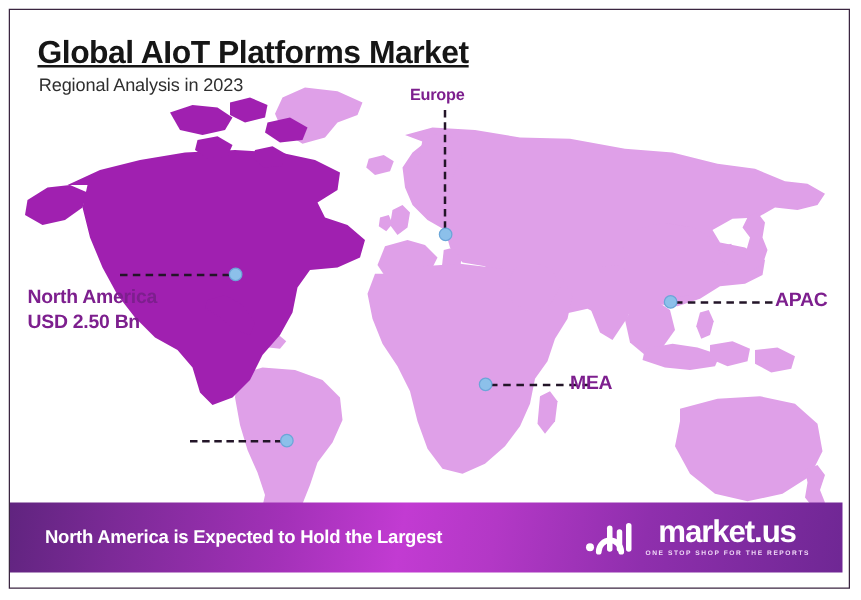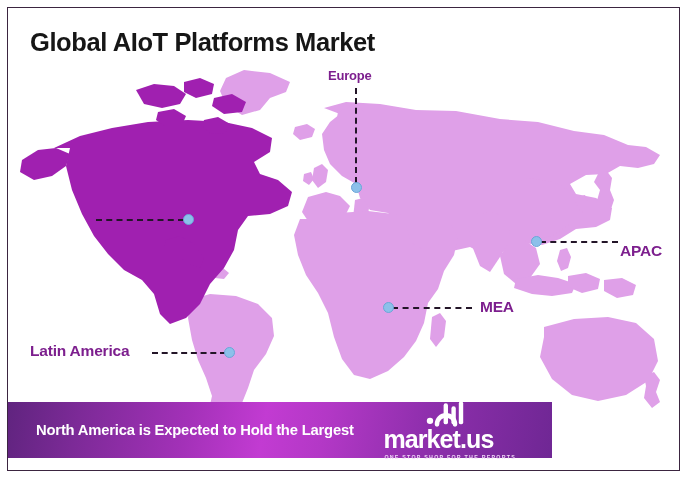--- a/index.html
+++ b/index.html
@@ -18,20 +18,21 @@
     box-sizing:border-box;
     overflow:hidden;
   }
   
   .title{
     position:absolute;left:22px;top:20px;
     font-size:25.5px;font-weight:bold;
     letter-spacing:-0.4px;
     color:#161616;
     white-space:nowrap;
+    text-decoration:underline;
   }
   .subtitle{
     position:absolute;left:23px;top:53px;
     font-size:14.5px;font-weight:400;
     color:#2f2f2f;
     letter-spacing:-0.1px;
     white-space:nowrap;
   }
   
   .map-wrap{
@@ -43,22 +44,22 @@
   .map-wrap svg{display:block;}
   
   .lbl{
     position:absolute;
     font-weight:bold;
     color:#7d1f8e;
     white-space:nowrap;
     letter-spacing:-0.2px;
   }
   .lbl-europe{left:320px;top:60px;font-size:13px;}
-  .lbl-apac{left:612px;top:224px;font-size:15.5px;margin-top:10px;}
-  .lbl-mea{left:472px;top:290px;font-size:15.5px;}
+  .lbl-apac{left:612px;top:224px;font-size:15.5px;}
+  .lbl-mea{left:448px;top:290px;font-size:15.5px;}
   .lbl-na{left:14px;top:220px;font-size:15.5px;line-height:20px;}
   .lbl-na .l2{display:block;}
   .lbl-latam{left:22px;top:334px;font-size:15.5px;}
 
   .dot{
     position:absolute;
     width:11px;height:11px;border-radius:50%;
     background:#8cc0ea;
     border:1.3px solid #6ba6d8;
     box-sizing:border-box;
@@ -82,46 +83,46 @@
   .ld-na{left:88px;top:211px;width:88px;}
   .ld-eu{left:347px;top:80px;height:95px;}
   .ld-apac{left:532px;top:233px;width:78px;}
   .ld-mea{left:384px;top:299px;width:80px;}
   .ld-latam{left:144px;top:344px;width:74px;}
 
   
   .footer{
     position:absolute;
     left:0px;bottom:12px;
-    width:544px;height:56px;
+    width:666px;height:56px;
     background:linear-gradient(100deg,
         #60247f 0%,
         #7c2a97 13%,
         #a331b8 33%,
         #c23bd2 47%,
         #b338c6 58%,
         #8f2fad 76%,
         #6f2794 100%);
-    display:flex;align-items:center;
+    display:flex;align-items:center;text-align:center;
   }
   .footer-text{
     color:#ffffff;
     font-size:14.8px;
     font-weight:bold;
     line-height:19px;
     margin-left:28px;
     letter-spacing:-0.2px;
     white-space:nowrap;
   }
   .footer-text .l2{display:block;}
   .logo{
     position:absolute;
-    right:36px;top:50%;
+    right:26px;top:50%;
     transform:translateY(-50%);
-    display:flex;align-items:center;flex-direction:column;
+    display:flex;align-items:center;
   }
   .logo-mark{
     width:40px;height:28px;
     margin-right:7px;
     flex:0 0 auto;
   }
   .logo-text-wrap{line-height:1;}
   .logo-word{
     color:#ffffff;
     font-size:25px;
@@ -138,20 +139,21 @@
     margin-top:3px;
     margin-left:1px;
   }
 </style>
 </head>
 <body>
 
 <div class="card">
 
   <div class="title">Global AIoT Platforms Market</div>
+  <div class="subtitle">Regional Analysis in 2023</div>
 
   <div class="map-wrap">
     <svg width="671" height="350" viewBox="0 0 671 350" xmlns="http://www.w3.org/2000/svg">
       <g fill="#dfa0e8">
 
         <path d="M218 14 l18 -8 l26 3 l20 9 l-4 10 l-16 6 l-10 12 l-18 5 l-16 -10 l-6 -14 l6 -13z"></path>
 
         <path d="M287 63 l12 -3 l8 5 l-3 8 l-12 3 l-7 -6z"></path>
 
         <path d="M316 44 l22 -6 l34 2 l36 6 l40 1 l44 8 l38 3 l36 9 l30 4 l24 10 l18 2 l14 8 l-6 9 l-16 4 l-18 -2 l-14 8 l-20 1 l-16 9 l6 10 l20 4 l16 10 l-2 12 l-14 7 l-20 2 l-16 10 l-18 6 l-20 -2 l-16 8 l-22 3 l-14 -7 l-18 4 l-6 -10 l-16 -2 l-10 -10 l-20 -4 l-12 -12 l-18 -3 l-10 -12 l-4 -14 l-14 -8 l-12 -12 l-6 -14 l-2 -16 l8 -12 l10 -8z"></path>
@@ -224,21 +226,24 @@
 
   <div class="dot dot-na"></div>
   <div class="dot dot-eu"></div>
   <div class="dot dot-apac"></div>
   <div class="dot dot-mea"></div>
   <div class="dot dot-latam"></div>
 
   <div class="lbl lbl-europe">Europe</div>
   <div class="lbl lbl-apac">APAC</div>
   <div class="lbl lbl-mea">MEA</div>
-  <div class="lbl lbl-latam">Latin America</div>
+  <div class="lbl lbl-na">
+    <span>North America</span>
+    <span class="l2">USD 2.50 Bn</span>
+  </div>
 
   <div class="footer">
     <div class="footer-text">
       <span>North America is Expected to Hold the Largest</span>
     </div>
     <div class="logo">
       <svg class="logo-mark" viewBox="0 0 40 28">
         <circle cx="4" cy="21.5" r="3.2" fill="#ffffff"></circle>
         <path d="M11 25 a9 9 0 0 1 9 -9 a9 9 0 0 1 9 9 l0 0" fill="none" stroke="#ffffff" stroke-width="4.6" stroke-linecap="round"></path>
         <rect x="17.6" y="4" width="4.4" height="21" rx="2.2" fill="#ffffff"></rect>

